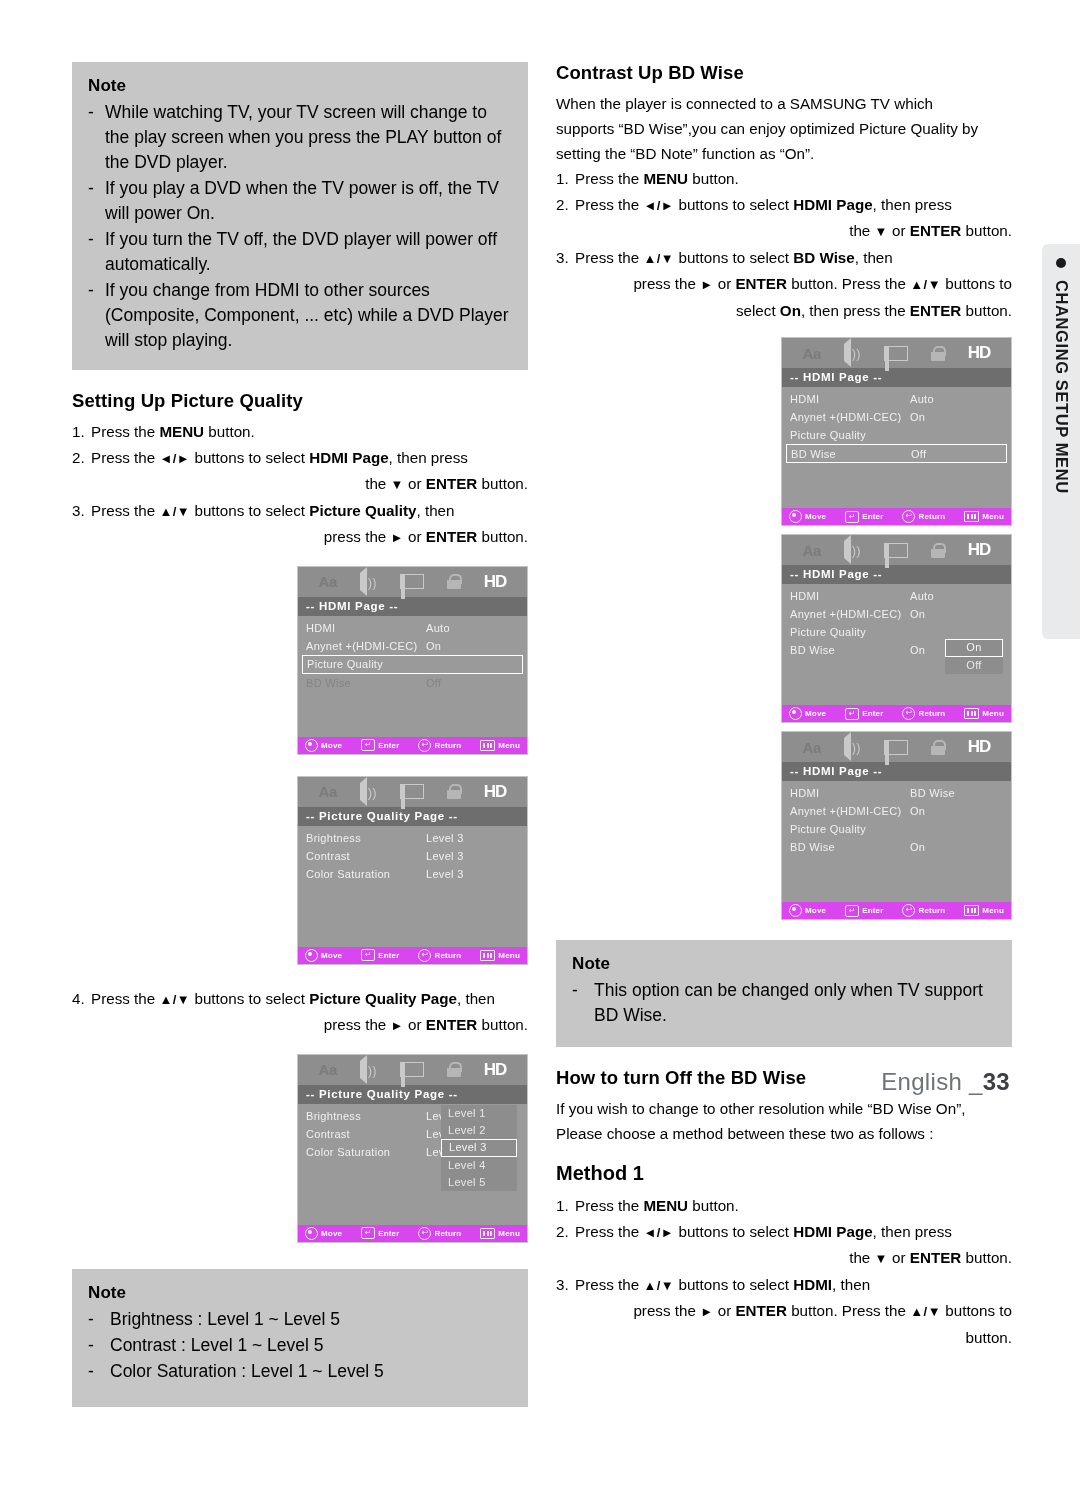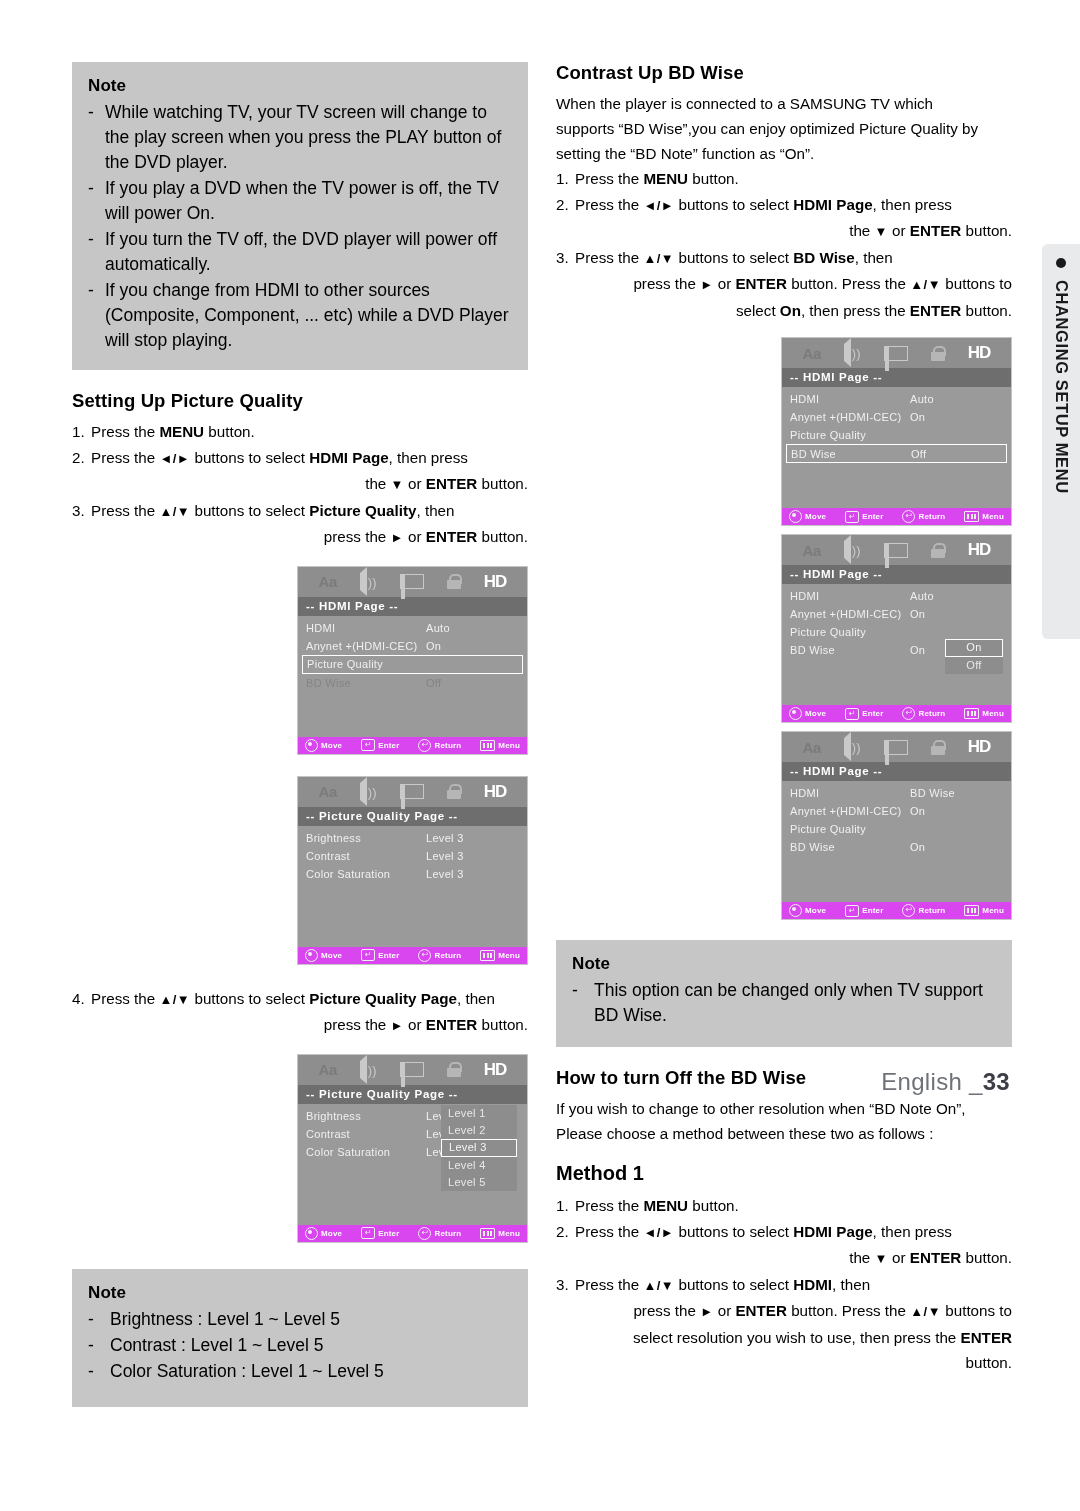--- a/index.html
+++ b/index.html
@@ -790,39 +790,38 @@
 
     <div class="note-box" style="margin-top:20px; padding-bottom:18px;">
       <div class="note-title">Note</div>
       <div class="note-line wide-dash">
         <span class="dash">-</span>
         <span>This option can be changed only when TV support BD Wise.</span>
       </div>
     </div>
 
     <h2 class="section-title">How to turn Off the BD Wise</h2>
-    <p class="body-text">If you wish to change to other resolution when “BD Note On”,</p>
+    <p class="body-text">If you wish to change to other resolution while “BD Wise On”,</p>
     <p class="body-text">Please choose a method between these two as follows :</p>
 
     <h3 class="method-title">Method 1</h3>
 
     <div class="step">
       <span class="num">1.</span>
       <span>Press the </span><b>MENU</b><span> button.</span>
     </div>
     <div class="step">
       <span class="num">2.</span>
       <span>Press the </span><b class="arrow">◄/►</b><span> buttons to select </span><b>HDMI Page</b><span>, then press</span>
       <span class="ind"><span>the </span><b class="arrow">▼</b><span> or </span><b>ENTER</b><span> button.</span></span>
     </div>
     <div class="step">
       <span class="num">3.</span>
       <span>Press the </span><b class="arrow">▲/▼</b><span> buttons to select </span><b>HDMI</b><span>, then</span>
       <span class="ind"><span>press the </span><b class="arrow">►</b><span> or </span><b>ENTER</b><span> button. Press the </span><b class="arrow">▲/▼</b><span> buttons to</span></span>
-      <span class="ind"><span>select resolution you wish to use, then press the </span><b>ENTER</b></span>
       <span class="ind"><span>button.</span></span>
     </div>
 
   </div>
 
   <div class="side-tab-dark"></div>
   <div class="side-tab-grey"></div>
   <div class="side-tab">
     <div class="side-tab-inner">
       <span class="side-bullet"></span>

